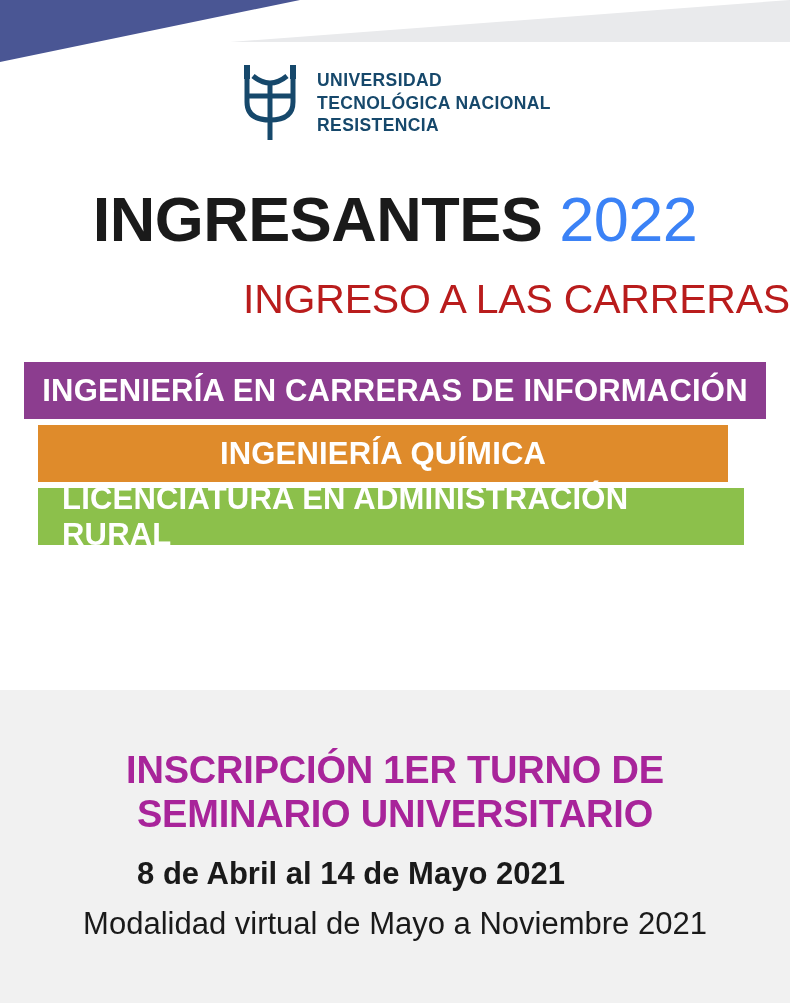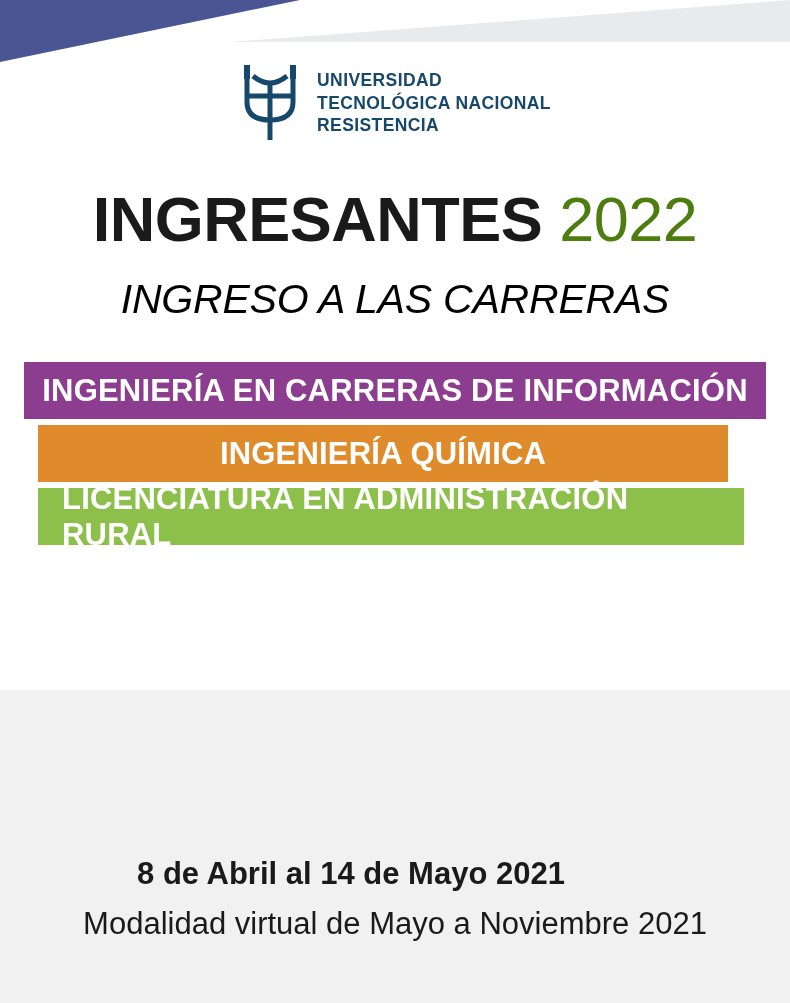--- a/index.html
+++ b/index.html
@@ -77,34 +77,33 @@
     width: 790px;
     text-align: center;
     font-size: 63px;
     font-weight: bold;
     line-height: 1;
     letter-spacing: -0.5px;
     color: #1a1a1a;
     font-family: "Liberation Sans Narrow", "Liberation Sans", sans-serif;
   }
   .title-main .year {
-    color: #4d7c0f;
+    color: #3b82f6;
     font-weight: normal;
   }
   .title-sub {
     position: absolute;
     top: 276px;
     left: 0;
     width: 790px;
-    text-align: center;
+    text-align: right;
     font-size: 41px;
     font-weight: normal;
-    color: #000000;
+    color: #b91c1c;
     letter-spacing: -0.2px;
-    font-style: italic;
   }
 
   
   .bars {
     position: absolute;
     top: 362px;
     left: 0;
     width: 790px;
   }
   .bar {
@@ -205,17 +204,21 @@
   </div>
   <div class="bar bar-2">
     <span>INGENIERÍA QUÍMICA</span>
   </div>
   <div class="bar bar-3">
     <span>LICENCIATURA EN ADMINISTRACIÓN RURAL</span>
   </div>
 </div>
 
 <div class="lower">
+  <div class="lower-title">
+    <div>INSCRIPCIÓN 1ER TURNO DE</div>
+    <div>SEMINARIO UNIVERSITARIO</div>
+  </div>
   <div class="lower-dates">8 de Abril al 14 de Mayo 2021</div>
   <div class="lower-mode">
     <b>Modalidad</b><span> virtual de Mayo a Noviembre 2021</span>
   </div>
 </div>
 
 </body></html>

